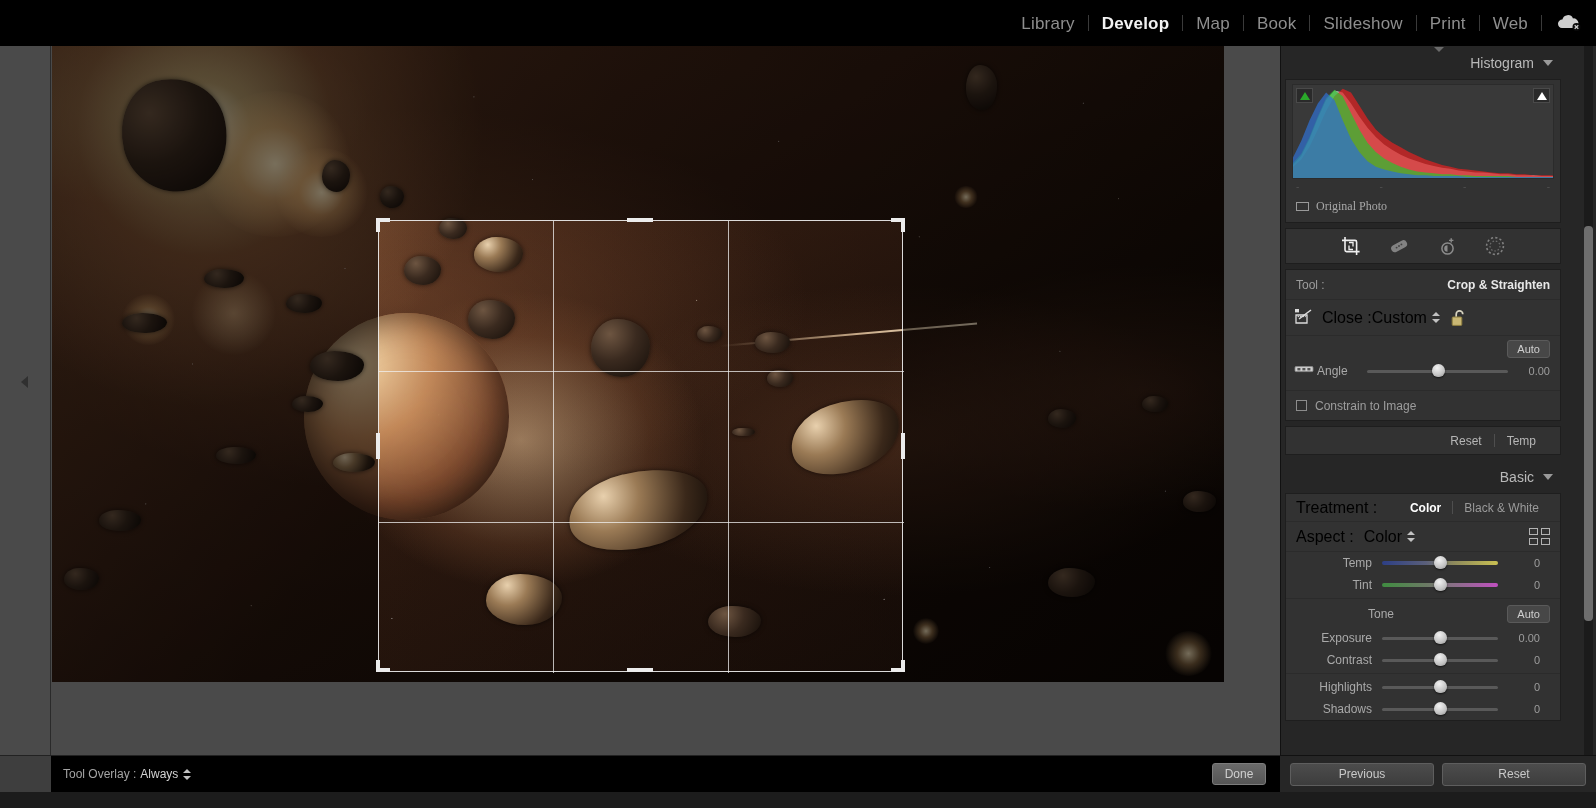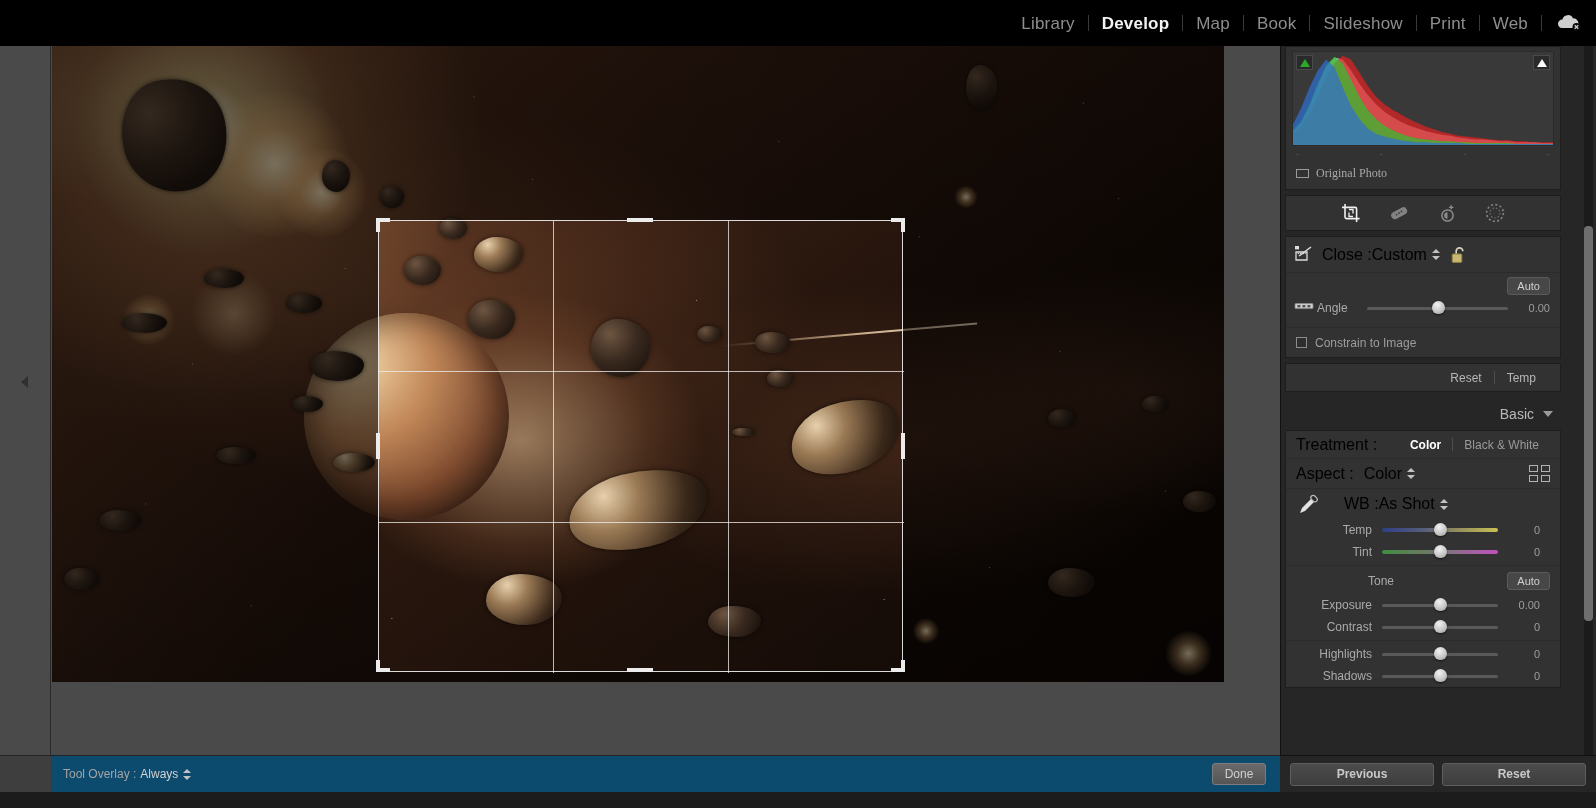--- a/index.html
+++ b/index.html
@@ -114,21 +114,21 @@
   .cropbox {
     position: absolute; border: 1px solid rgba(236,236,236,0.92);
     pointer-events: none;
   }
   .gridline { position: absolute; background: rgba(240,240,240,0.75); }
   .handle { position: absolute; background: #ececec; }
 
   
   .toolbar {
     position: absolute; left: 51px; top: 755px; width: 1229px; height: 37px;
-    background: #0c4a6e; border-top: 1px solid #222;
+    background: #000000; border-top: 1px solid #222;
     display: flex; align-items: center;
   }
   .tb-label { font-size: 12px; color: #a4a4a4; margin-left: 12px; }
   .tb-value { font-size: 12px; color: #d2d2d2; margin-left: 4px; }
   .stepper { display: inline-block; margin-left: 5px; position: relative; width: 9px; height: 13px; vertical-align: middle; }
   .stepper i { position: absolute; left: 0; width: 0; height: 0;
                border-left: 4px solid transparent; border-right: 4px solid transparent; }
   .stepper i.up { top: 1px; border-bottom: 4px solid #c2c2c2; }
   .stepper i.dn { bottom: 1px; border-top: 4px solid #c2c2c2; }
   .done-btn {
@@ -242,21 +242,21 @@
 
   
   .rp-bottom {
     position: absolute; left: 1280px; top: 755px; width: 316px; height: 37px;
     background: #262626; border-top: 1px solid #111;
     display: flex; align-items: center; gap: 8px; padding: 0 10px;
   }
   .rbtn {
     flex: 1; height: 23px; border-radius: 3px;
     background: linear-gradient(180deg,#4c4c4c,#3d3d3d); border: 1px solid #5e5e5e;
-    color: #c9c9c9; font-size: 12px; display: flex; align-items: center; justify-content: center; font-weight: bold;
+    color: #c9c9c9; font-size: 12px; display: flex; align-items: center; justify-content: center;
   }
   .rp-collapse {
     position: absolute; left: 50%; top: 1px; margin-left: -5px;
     width: 0; height: 0;
     border-left: 5px solid transparent; border-right: 5px solid transparent; border-top: 5px solid #6a6a6a;
   }
 </style>
 </head>
 <body>
 
@@ -374,20 +374,24 @@
         <i class="dn"></i>
       </span>
     <div class="done-btn">Done</div>
   </div>
   <div class="bottomfill"></div>
 
   <div class="rightpanel">
     <div class="rp-collapse"></div>
     <div class="rp-inner">
 
+      <div class="panel-header">
+        <span>Histogram</span>
+        <span class="tri"></span>
+      </div>
       <div class="block">
         <div class="histo-box">
           <div class="histo-canvas">
             <svg id="histo-svg" width="264" height="93" viewBox="0 0 264 93" preserveAspectRatio="none">
                 <path d="M0,93 L0.0,80.0 L8.3,70.7 L16.6,53.9 L24.8,33.5 L33.1,14.9 L41.4,5.6 L49.7,7.4 L58.0,18.6 L66.3,31.6 L74.5,42.8 L82.8,52.1 L91.1,59.5 L99.4,65.1 L107.7,69.8 L116.0,73.5 L124.2,76.3 L132.5,79.0 L140.8,80.9 L149.1,82.8 L157.4,83.7 L165.6,85.6 L173.9,86.5 L182.2,87.4 L190.5,87.4 L198.8,88.3 L207.1,89.3 L215.3,89.3 L223.6,90.2 L231.9,90.2 L240.2,90.2 L248.5,91.1 L256.8,91.1 L264.0,91.1 L264,93 Z" fill="#d8d8d8" fill-opacity="0.80"></path>
                 <path d="M0,93 L0.0,81.8 L8.3,74.4 L16.6,61.4 L24.8,44.6 L33.1,26.0 L41.4,11.2 L49.7,3.7 L58.0,7.4 L66.3,20.5 L74.5,33.5 L82.8,44.6 L91.1,52.1 L99.4,57.7 L107.7,62.3 L116.0,67.0 L124.2,70.7 L132.5,74.4 L140.8,77.2 L149.1,80.0 L157.4,81.8 L165.6,83.7 L173.9,84.6 L182.2,85.6 L190.5,86.5 L198.8,87.4 L207.1,88.3 L215.3,88.3 L223.6,89.3 L231.9,89.3 L240.2,90.2 L248.5,90.2 L256.8,90.2 L264.0,91.1 L264,93 Z" fill="#e02020" fill-opacity="0.72"></path>
                 <path d="M0,93 L0.0,78.1 L8.3,68.8 L16.6,52.1 L24.8,31.6 L33.1,13.0 L41.4,4.7 L49.7,11.2 L58.0,27.9 L66.3,44.6 L74.5,57.7 L82.8,67.0 L91.1,73.5 L99.4,78.1 L107.7,81.8 L116.0,84.6 L124.2,86.5 L132.5,87.4 L140.8,88.3 L149.1,89.3 L157.4,89.3 L165.6,90.2 L173.9,90.2 L182.2,91.1 L190.5,91.1 L198.8,91.1 L207.1,91.1 L215.3,91.1 L223.6,92.1 L231.9,92.1 L240.2,92.1 L248.5,92.1 L256.8,92.1 L264.0,92.1 L264,93 Z" fill="#2fbf2f" fill-opacity="0.72"></path>
                 <path d="M0,93 L0.0,72.5 L8.3,55.8 L16.6,35.3 L24.8,18.6 L33.1,7.4 L41.4,14.9 L49.7,35.3 L58.0,53.9 L66.3,67.0 L74.5,76.3 L82.8,81.8 L91.1,84.6 L99.4,86.5 L107.7,88.3 L116.0,89.3 L124.2,90.2 L132.5,90.2 L140.8,91.1 L149.1,91.1 L157.4,91.1 L165.6,91.1 L173.9,92.1 L182.2,92.1 L190.5,92.1 L198.8,92.1 L207.1,92.1 L215.3,92.1 L223.6,92.1 L231.9,92.1 L240.2,92.1 L248.5,92.1 L256.8,92.1 L264.0,92.1 L264,93 Z" fill="#2f6fd0" fill-opacity="0.72"></path>
               </svg>
           </div>
@@ -438,20 +442,24 @@
           <div class="ticon">
             <svg width="22" height="22" viewBox="0 0 22 22">
               <circle cx="11" cy="11" r="8.4" fill="none" stroke="#b0b0b0" stroke-width="1.6" stroke-dasharray="2.2 2.2"></circle>
               <circle cx="11" cy="11" r="5" fill="none" stroke="#8e8e8e" stroke-width="1.2" stroke-dasharray="1.6 1.8"></circle>
             </svg>
           </div>
         </div>
       </div>
 
       <div class="block">
+        <div class="row">
+          <span class="lab">Tool :</span>
+          <span class="val bold">Crop &amp; Straighten</span>
+        </div>
         <div class="aspect-row">
           <span class="crop-ico">
             <svg width="20" height="19" viewBox="0 0 20 19">
               <rect x="1" y="1" width="4" height="3.4" fill="#dcdcdc"></rect>
               <path d="M2 7 h11 v8 h-11 z" fill="none" stroke="#dcdcdc" stroke-width="1.3"></path>
               <path d="M3.6 8.6 h1.6 M6 8.6 h1.6 M8.4 8.6 h1.6 M10.8 8.6 h1" stroke="#dcdcdc" stroke-width="1"></path>
               <path d="M5 11 L17 2" stroke="#dcdcdc" stroke-width="1.5"></path>
             </svg>
           </span>
           <span class="lab">Close :</span>
@@ -519,34 +527,20 @@
               <i class="up"></i>
               <i class="dn"></i>
             </span>
           <span class="grid4">
               <i></i>
               <i></i>
               <i></i>
               <i></i>
             </span>
         </div>
-        <div class="wb-row">
-          <span class="eyedrop">
-            <svg width="26" height="26" viewBox="0 0 26 26">
-              <path d="M4 22 l2-5 9-9 3 3 -9 9 z" fill="#e2e2e2"></path>
-              <rect x="14.5" y="5.2" width="7.2" height="4.6" rx="2.3" fill="#2a2a2a" stroke="#bdbdbd" stroke-width="1.2" transform="rotate(45 18 7.5)"></rect>
-            </svg>
-          </span>
-          <span class="lab" style="margin-left:22px;">WB :</span>
-          <span class="val">As Shot</span>
-          <span class="stepper">
-              <i class="up"></i>
-              <i class="dn"></i>
-            </span>
-        </div>
         <div class="pad" id="wb-sliders">
             <div class="slider-row">
               <span class="sname">Temp</span>
               <span class="track temp">
                 <span class="knob" style="left: 50%;"></span>
               </span>
               <span class="sval">0</span>
             </div>
             <div class="slider-row">
               <span class="sname">Tint</span>

